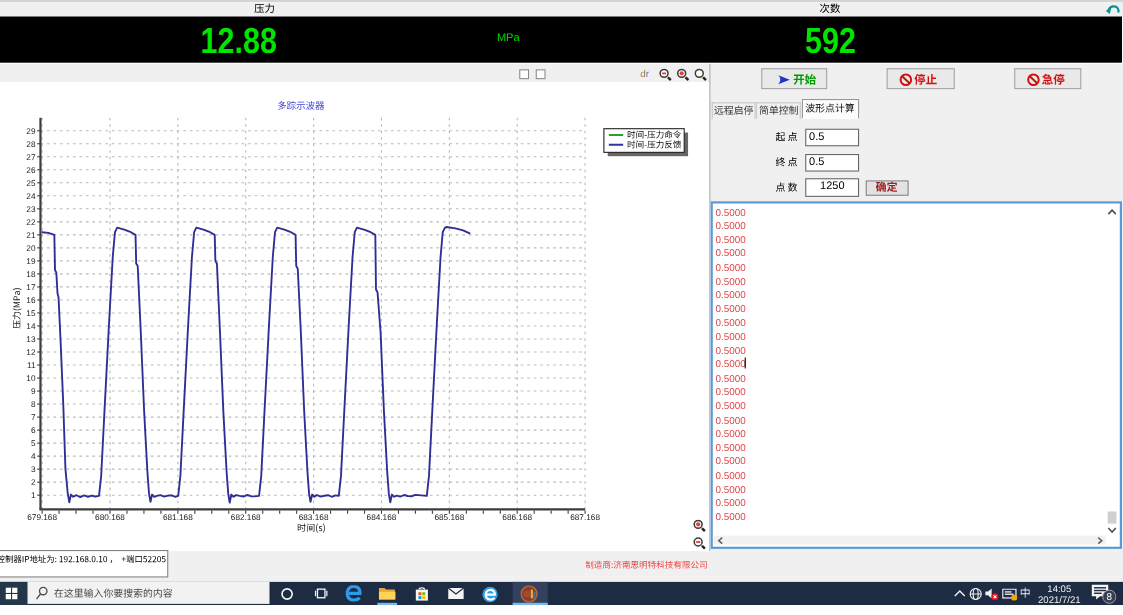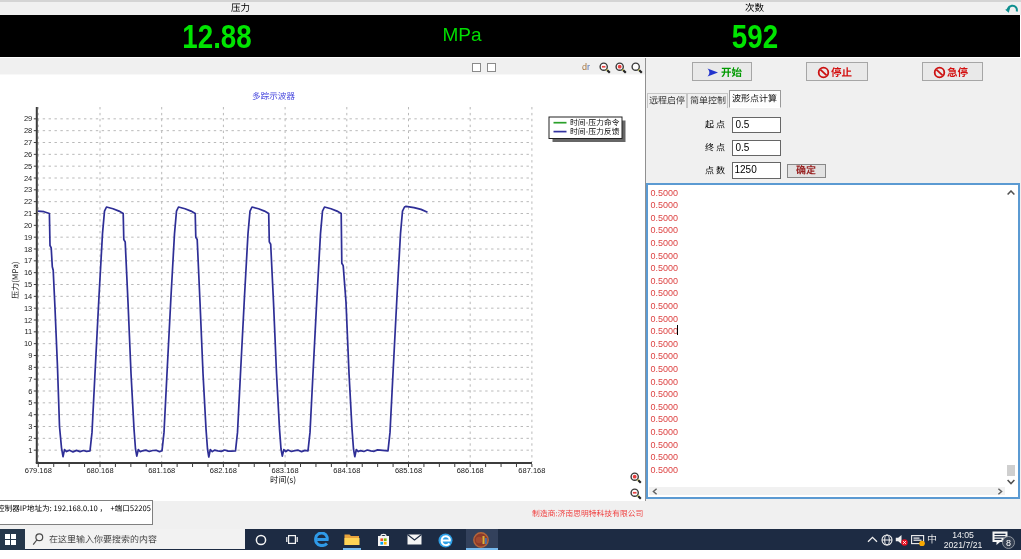--- a/index.html
+++ b/index.html
@@ -11,21 +11,21 @@
   </svg>
 <svg style="position:absolute;left:744.5px;top:0.7px;" width="20.0" height="13.3" viewBox="0 0 20.0 13.3">
     <path transform="translate(0,10.07) scale(0.00950)" d="M57.0 -717.0C125.0 -679.0 210.0 -619.0 250.0 -578.0L298.0 -639.0C256.0 -680.0 170.0 -735.0 102.0 -771.0ZM42.0 -73.0 111.0 -21.0C173.0 -111.0 249.0 -227.0 308.0 -329.0L250.0 -379.0C185.0 -270.0 100.0 -146.0 42.0 -73.0ZM454.0 -840.0C422.0 -680.0 366.0 -524.0 289.0 -426.0C309.0 -417.0 346.0 -396.0 361.0 -384.0C401.0 -441.0 437.0 -514.0 468.0 -596.0H837.0C818.0 -527.0 787.0 -451.0 763.0 -403.0C781.0 -395.0 811.0 -380.0 827.0 -371.0C862.0 -440.0 906.0 -546.0 932.0 -644.0L877.0 -674.0L862.0 -670.0H493.0C509.0 -720.0 523.0 -772.0 534.0 -825.0ZM569.0 -547.0V-485.0C569.0 -342.0 547.0 -124.0 240.0 26.0C259.0 39.0 285.0 66.0 297.0 84.0C494.0 -15.0 581.0 -143.0 620.0 -265.0C676.0 -105.0 766.0 12.0 911.0 73.0C921.0 53.0 944.0 22.0 961.0 7.0C787.0 -56.0 692.0 -210.0 647.0 -411.0C648.0 -437.0 649.0 -461.0 649.0 -484.0V-547.0Z M1443.0 -821.0C1425.0 -782.0 1393.0 -723.0 1368.0 -688.0L1417.0 -664.0C1443.0 -697.0 1477.0 -747.0 1506.0 -793.0ZM1088.0 -793.0C1114.0 -751.0 1141.0 -696.0 1150.0 -661.0L1207.0 -686.0C1198.0 -722.0 1171.0 -776.0 1143.0 -815.0ZM1410.0 -260.0C1387.0 -208.0 1355.0 -164.0 1317.0 -126.0C1279.0 -145.0 1240.0 -164.0 1203.0 -180.0C1217.0 -204.0 1233.0 -231.0 1247.0 -260.0ZM1110.0 -153.0C1159.0 -134.0 1214.0 -109.0 1264.0 -83.0C1200.0 -37.0 1123.0 -5.0 1041.0 14.0C1054.0 28.0 1070.0 54.0 1077.0 72.0C1169.0 47.0 1254.0 8.0 1326.0 -50.0C1359.0 -30.0 1389.0 -11.0 1412.0 6.0L1460.0 -43.0C1437.0 -59.0 1408.0 -77.0 1375.0 -95.0C1428.0 -152.0 1470.0 -222.0 1495.0 -309.0L1454.0 -326.0L1442.0 -323.0H1278.0L1300.0 -375.0L1233.0 -387.0C1226.0 -367.0 1216.0 -345.0 1206.0 -323.0H1070.0V-260.0H1175.0C1154.0 -220.0 1131.0 -183.0 1110.0 -153.0ZM1257.0 -841.0V-654.0H1050.0V-592.0H1234.0C1186.0 -527.0 1109.0 -465.0 1039.0 -435.0C1054.0 -421.0 1071.0 -395.0 1080.0 -378.0C1141.0 -411.0 1207.0 -467.0 1257.0 -526.0V-404.0H1327.0V-540.0C1375.0 -505.0 1436.0 -458.0 1461.0 -435.0L1503.0 -489.0C1479.0 -506.0 1391.0 -562.0 1342.0 -592.0H1531.0V-654.0H1327.0V-841.0ZM1629.0 -832.0C1604.0 -656.0 1559.0 -488.0 1481.0 -383.0C1497.0 -373.0 1526.0 -349.0 1538.0 -337.0C1564.0 -374.0 1586.0 -418.0 1606.0 -467.0C1628.0 -369.0 1657.0 -278.0 1694.0 -199.0C1638.0 -104.0 1560.0 -31.0 1451.0 22.0C1465.0 37.0 1486.0 67.0 1493.0 83.0C1595.0 28.0 1672.0 -41.0 1731.0 -129.0C1781.0 -44.0 1843.0 24.0 1921.0 71.0C1933.0 52.0 1955.0 26.0 1972.0 12.0C1888.0 -33.0 1822.0 -106.0 1771.0 -198.0C1824.0 -301.0 1858.0 -426.0 1880.0 -576.0H1948.0V-646.0H1663.0C1677.0 -702.0 1689.0 -761.0 1698.0 -821.0ZM1809.0 -576.0C1793.0 -461.0 1769.0 -361.0 1733.0 -276.0C1695.0 -366.0 1667.0 -468.0 1648.0 -576.0Z" fill="#000"></path>
   </svg>
 <svg class="abs" style="left:1005px;top:3px" width="14" height="11" viewBox="0 0 14 11">
 <path d="M0.2 6.8 L5.2 4.6 L3.8 9.8 Z" fill="#0d8f8f"></path>
 <path d="M2.6 6.2 C4.4 2.2 9.0 1.8 11.0 4.4 C11.9 5.6 12.1 7.0 11.7 8.4" stroke="#0d8f8f" stroke-width="2" fill="none"></path>
 </svg>
 <div class="abs" style="left:0;top:15px;width:1020px;height:41.5px;background:#000"></div>
 <div class="abs" style="left:152px;top:20px;width:130px;height:33px;color:#00e400;font-size:33px;font-weight:bold;text-align:center;line-height:33px;transform:scaleX(0.84)">12.88</div>
-<div class="abs" style="left:432px;top:28px;width:60px;height:14px;color:#00dd00;font-size:19px;text-align:center;line-height:14px">MPa</div>
+<div class="abs" style="left:432px;top:28px;width:60px;height:14px;color:#00dd00;font-size:10px;text-align:center;line-height:14px">MPa</div>
 <div class="abs" style="left:690px;top:20px;width:130px;height:33px;color:#00e400;font-size:33px;font-weight:bold;text-align:center;line-height:33px;transform:scaleX(0.84)">592</div>
 <div class="abs" style="left:0;top:58px;width:645px;height:16.5px;background:#f0f0f0"></div>
 <div class="abs" style="left:472px;top:63px;width:8.5px;height:8.5px;background:#fff;border:1px solid #8a8a8a"></div>
 <div class="abs" style="left:487px;top:63px;width:8.5px;height:8.5px;background:#fff;border:1px solid #8a8a8a"></div>
 <div class="abs" style="left:582px;top:62px;font-size:9px;color:#777;"><span style="color:#a8763e">d</span><span style="color:#5577bb">r</span></div>
 <svg class="abs" style="left:598.5px;top:61.5px" width="12" height="12" viewBox="0 0 12 12">
     <circle cx="4.7" cy="4.7" r="3.6" fill="#fdfdfd" stroke="#3a3a3a" stroke-width="1.4"></circle>
     <line x1="7.6" y1="7.6" x2="8.6" y2="8.6" stroke="#caca30" stroke-width="1.6"></line>
     <line x1="8.3" y1="8.3" x2="10.8" y2="10.8" stroke="#222" stroke-width="2.2"></line>
     <rect x="2.9" y="3.9" width="3.6" height="1.7" fill="#e84040"></rect>
@@ -260,21 +260,21 @@
     <path transform="translate(0,9.54) scale(0.00900)" d="M99.0 -387.0C96.0 -209.0 85.0 -48.0 26.0 53.0C44.0 61.0 77.0 79.0 90.0 88.0C119.0 33.0 138.0 -37.0 150.0 -116.0C222.0 21.0 342.0 54.0 555.0 54.0H940.0C945.0 32.0 958.0 -3.0 971.0 -20.0C908.0 -17.0 603.0 -17.0 554.0 -18.0C460.0 -18.0 386.0 -25.0 328.0 -47.0V-251.0H491.0V-317.0H328.0V-466.0H501.0V-534.0H312.0V-660.0H476.0V-727.0H312.0V-839.0H241.0V-727.0H74.0V-660.0H241.0V-534.0H48.0V-466.0H259.0V-85.0C216.0 -119.0 186.0 -170.0 163.0 -244.0C166.0 -288.0 169.0 -334.0 170.0 -382.0ZM548.0 -516.0V-189.0C548.0 -104.0 576.0 -82.0 670.0 -82.0C690.0 -82.0 824.0 -82.0 846.0 -82.0C931.0 -82.0 953.0 -119.0 962.0 -261.0C942.0 -266.0 911.0 -278.0 895.0 -291.0C890.0 -170.0 884.0 -150.0 841.0 -150.0C810.0 -150.0 699.0 -150.0 677.0 -150.0C629.0 -150.0 620.0 -156.0 620.0 -189.0V-449.0H833.0V-424.0H905.0V-792.0H538.0V-726.0H833.0V-516.0Z M1461.0 -465.0H1984.0V-286.0H1461.0ZM1564.0 -128.0C1577.0 -63.0 1585.0 21.0 1585.0 71.0L1661.0 61.0C1660.0 13.0 1650.0 -70.0 1635.0 -134.0ZM1771.0 -127.0C1800.0 -65.0 1830.0 19.0 1841.0 69.0L1914.0 50.0C1902.0 0.0 1870.0 -81.0 1839.0 -142.0ZM1975.0 -135.0C2025.0 -72.0 2081.0 17.0 2104.0 72.0L2175.0 42.0C2150.0 -13.0 2092.0 -98.0 2042.0 -161.0ZM1401.0 -155.0C1370.0 -81.0 1319.0 0.0 1266.0 46.0L1334.0 79.0C1389.0 26.0 1440.0 -58.0 1472.0 -136.0ZM1390.0 -536.0V-216.0H2059.0V-536.0H1754.0V-663.0H2134.0V-734.0H1754.0V-840.0H1679.0V-536.0Z" fill="#000"></path>
   </svg>
 <div class="abs" style="left:731.5px;top:116.5px;width:49.0px;height:16.5px;background:#fff;border:1px solid #666;font-size:10px;line-height:14.5px;padding-left:3px;color:#000">0.5</div>
 <svg style="position:absolute;left:704.5px;top:141.1px;" width="21.0" height="12.6" viewBox="0 0 21.0 12.6">
     <path transform="translate(0,9.54) scale(0.00900)" d="M35.0 -53.0 48.0 20.0C145.0 0.0 275.0 -26.0 399.0 -53.0L393.0 -119.0C262.0 -94.0 126.0 -67.0 35.0 -53.0ZM565.0 -264.0C637.0 -236.0 727.0 -187.0 774.0 -151.0L819.0 -204.0C771.0 -239.0 682.0 -285.0 609.0 -313.0ZM454.0 -79.0C591.0 -42.0 757.0 26.0 847.0 79.0L891.0 19.0C799.0 -31.0 633.0 -98.0 499.0 -133.0ZM583.0 -840.0C546.0 -751.0 475.0 -641.0 372.0 -558.0L390.0 -588.0L327.0 -626.0C308.0 -589.0 286.0 -552.0 263.0 -517.0L134.0 -505.0C194.0 -592.0 253.0 -703.0 299.0 -812.0L227.0 -841.0C185.0 -721.0 112.0 -591.0 89.0 -558.0C68.0 -524.0 50.0 -500.0 31.0 -496.0C40.0 -477.0 52.0 -440.0 56.0 -424.0C71.0 -431.0 95.0 -437.0 219.0 -451.0C175.0 -387.0 135.0 -337.0 117.0 -318.0C85.0 -281.0 61.0 -257.0 39.0 -253.0C48.0 -234.0 59.0 -199.0 63.0 -184.0C85.0 -196.0 119.0 -203.0 379.0 -244.0C377.0 -259.0 376.0 -288.0 376.0 -308.0L165.0 -278.0C237.0 -359.0 308.0 -456.0 370.0 -555.0C387.0 -545.0 411.0 -522.0 423.0 -506.0C462.0 -538.0 496.0 -573.0 526.0 -609.0C556.0 -561.0 592.0 -515.0 632.0 -473.0C556.0 -411.0 469.0 -363.0 380.0 -331.0C396.0 -317.0 419.0 -287.0 428.0 -269.0C516.0 -305.0 604.0 -357.0 682.0 -423.0C756.0 -357.0 840.0 -303.0 927.0 -268.0C938.0 -287.0 960.0 -316.0 977.0 -331.0C891.0 -361.0 807.0 -410.0 735.0 -471.0C803.0 -539.0 861.0 -619.0 900.0 -711.0L853.0 -739.0L840.0 -736.0H614.0C632.0 -767.0 648.0 -797.0 661.0 -827.0ZM572.0 -669.0H799.0C769.0 -614.0 729.0 -563.0 683.0 -518.0C637.0 -563.0 598.0 -613.0 569.0 -664.0Z M1461.0 -465.0H1984.0V-286.0H1461.0ZM1564.0 -128.0C1577.0 -63.0 1585.0 21.0 1585.0 71.0L1661.0 61.0C1660.0 13.0 1650.0 -70.0 1635.0 -134.0ZM1771.0 -127.0C1800.0 -65.0 1830.0 19.0 1841.0 69.0L1914.0 50.0C1902.0 0.0 1870.0 -81.0 1839.0 -142.0ZM1975.0 -135.0C2025.0 -72.0 2081.0 17.0 2104.0 72.0L2175.0 42.0C2150.0 -13.0 2092.0 -98.0 2042.0 -161.0ZM1401.0 -155.0C1370.0 -81.0 1319.0 0.0 1266.0 46.0L1334.0 79.0C1389.0 26.0 1440.0 -58.0 1472.0 -136.0ZM1390.0 -536.0V-216.0H2059.0V-536.0H1754.0V-663.0H2134.0V-734.0H1754.0V-840.0H1679.0V-536.0Z" fill="#000"></path>
   </svg>
 <div class="abs" style="left:731.5px;top:139.8px;width:49.0px;height:16.5px;background:#fff;border:1px solid #666;font-size:10px;line-height:14.5px;padding-left:3px;color:#000">0.5</div>
 <svg style="position:absolute;left:704.5px;top:163.6px;" width="21.0" height="12.6" viewBox="0 0 21.0 12.6">
     <path transform="translate(0,9.54) scale(0.00900)" d="M237.0 -465.0H760.0V-286.0H237.0ZM340.0 -128.0C353.0 -63.0 361.0 21.0 361.0 71.0L437.0 61.0C436.0 13.0 426.0 -70.0 411.0 -134.0ZM547.0 -127.0C576.0 -65.0 606.0 19.0 617.0 69.0L690.0 50.0C678.0 0.0 646.0 -81.0 615.0 -142.0ZM751.0 -135.0C801.0 -72.0 857.0 17.0 880.0 72.0L951.0 42.0C926.0 -13.0 868.0 -98.0 818.0 -161.0ZM177.0 -155.0C146.0 -81.0 95.0 0.0 42.0 46.0L110.0 79.0C165.0 26.0 216.0 -58.0 248.0 -136.0ZM166.0 -536.0V-216.0H835.0V-536.0H530.0V-663.0H910.0V-734.0H530.0V-840.0H455.0V-536.0Z M1667.0 -821.0C1649.0 -782.0 1617.0 -723.0 1592.0 -688.0L1641.0 -664.0C1667.0 -697.0 1701.0 -747.0 1730.0 -793.0ZM1312.0 -793.0C1338.0 -751.0 1365.0 -696.0 1374.0 -661.0L1431.0 -686.0C1422.0 -722.0 1395.0 -776.0 1367.0 -815.0ZM1634.0 -260.0C1611.0 -208.0 1579.0 -164.0 1541.0 -126.0C1503.0 -145.0 1464.0 -164.0 1427.0 -180.0C1441.0 -204.0 1457.0 -231.0 1471.0 -260.0ZM1334.0 -153.0C1383.0 -134.0 1438.0 -109.0 1488.0 -83.0C1424.0 -37.0 1347.0 -5.0 1265.0 14.0C1278.0 28.0 1294.0 54.0 1301.0 72.0C1393.0 47.0 1478.0 8.0 1550.0 -50.0C1583.0 -30.0 1613.0 -11.0 1636.0 6.0L1684.0 -43.0C1661.0 -59.0 1632.0 -77.0 1599.0 -95.0C1652.0 -152.0 1694.0 -222.0 1719.0 -309.0L1678.0 -326.0L1666.0 -323.0H1502.0L1524.0 -375.0L1457.0 -387.0C1450.0 -367.0 1440.0 -345.0 1430.0 -323.0H1294.0V-260.0H1399.0C1378.0 -220.0 1355.0 -183.0 1334.0 -153.0ZM1481.0 -841.0V-654.0H1274.0V-592.0H1458.0C1410.0 -527.0 1333.0 -465.0 1263.0 -435.0C1278.0 -421.0 1295.0 -395.0 1304.0 -378.0C1365.0 -411.0 1431.0 -467.0 1481.0 -526.0V-404.0H1551.0V-540.0C1599.0 -505.0 1660.0 -458.0 1685.0 -435.0L1727.0 -489.0C1703.0 -506.0 1615.0 -562.0 1566.0 -592.0H1755.0V-654.0H1551.0V-841.0ZM1853.0 -832.0C1828.0 -656.0 1783.0 -488.0 1705.0 -383.0C1721.0 -373.0 1750.0 -349.0 1762.0 -337.0C1788.0 -374.0 1810.0 -418.0 1830.0 -467.0C1852.0 -369.0 1881.0 -278.0 1918.0 -199.0C1862.0 -104.0 1784.0 -31.0 1675.0 22.0C1689.0 37.0 1710.0 67.0 1717.0 83.0C1819.0 28.0 1896.0 -41.0 1955.0 -129.0C2005.0 -44.0 2067.0 24.0 2145.0 71.0C2157.0 52.0 2179.0 26.0 2196.0 12.0C2112.0 -33.0 2046.0 -106.0 1995.0 -198.0C2048.0 -301.0 2082.0 -426.0 2104.0 -576.0H2172.0V-646.0H1887.0C1901.0 -702.0 1913.0 -761.0 1922.0 -821.0ZM2033.0 -576.0C2017.0 -461.0 1993.0 -361.0 1957.0 -276.0C1919.0 -366.0 1891.0 -468.0 1872.0 -576.0Z" fill="#000"></path>
   </svg>
-<div class="abs" style="left:731.5px;top:162.3px;width:49.0px;height:16.5px;background:#fff;border:1px solid #666;font-size:10px;line-height:14.5px;padding-left:2px;color:#000">1250</div>
+<div class="abs" style="left:731.5px;top:162.3px;width:49.0px;height:16.5px;background:#fff;border:1px solid #666;font-size:10px;line-height:14.5px;padding-left:13px;color:#000">1250</div>
 <div class="abs" style="left:786.5px;top:163.5px;width:39px;height:14.5px;background:#e2e2e2;border:1px solid #888"></div>
 <svg style="position:absolute;left:796.0px;top:162.9px;" width="21.0" height="14.0" viewBox="0 0 21.0 14.0">
     <path transform="translate(0,10.60) scale(0.01000)" d="M528.0 -851.0C490.0 -739.0 420.0 -635.0 337.0 -569.0C357.0 -547.0 391.0 -499.0 403.0 -476.0L437.0 -508.0V-342.0C437.0 -227.0 428.0 -77.0 339.0 28.0C365.0 40.0 414.0 72.0 433.0 91.0C488.0 26.0 517.0 -60.0 532.0 -147.0H630.0V45.0H735.0V-147.0H825.0V-34.0C825.0 -23.0 822.0 -20.0 812.0 -20.0C802.0 -19.0 773.0 -19.0 745.0 -21.0C758.0 8.0 768.0 52.0 771.0 82.0C828.0 82.0 870.0 81.0 900.0 63.0C931.0 46.0 938.0 18.0 938.0 -32.0V-591.0H782.0C815.0 -633.0 848.0 -681.0 871.0 -721.0L794.0 -771.0L776.0 -767.0H607.0C616.0 -786.0 623.0 -805.0 630.0 -825.0ZM630.0 -248.0H544.0C546.0 -275.0 547.0 -301.0 547.0 -326.0H630.0ZM735.0 -248.0V-326.0H825.0V-248.0ZM630.0 -417.0H547.0V-490.0H630.0ZM735.0 -417.0V-490.0H825.0V-417.0ZM518.0 -591.0H508.0C526.0 -616.0 543.0 -642.0 559.0 -670.0H711.0C695.0 -642.0 676.0 -613.0 658.0 -591.0ZM46.0 -805.0V-697.0H152.0C127.0 -565.0 86.0 -442.0 23.0 -358.0C40.0 -323.0 62.0 -247.0 66.0 -216.0C81.0 -234.0 95.0 -253.0 108.0 -273.0V42.0H207.0V-33.0H375.0V-494.0H210.0C231.0 -559.0 249.0 -628.0 263.0 -697.0H398.0V-805.0ZM207.0 -389.0H276.0V-137.0H207.0Z M1202.0 -381.0C1184.0 -208.0 1135.0 -69.0 1026.0 11.0C1053.0 28.0 1104.0 70.0 1123.0 91.0C1181.0 42.0 1225.0 -23.0 1257.0 -102.0C1349.0 44.0 1486.0 75.0 1674.0 75.0H1925.0C1931.0 39.0 1950.0 -19.0 1968.0 -47.0C1900.0 -45.0 1734.0 -45.0 1680.0 -45.0C1638.0 -45.0 1599.0 -47.0 1562.0 -52.0V-196.0H1837.0V-308.0H1562.0V-428.0H1776.0V-542.0H1223.0V-428.0H1437.0V-88.0C1379.0 -117.0 1333.0 -166.0 1303.0 -246.0C1312.0 -285.0 1319.0 -326.0 1324.0 -369.0ZM1409.0 -827.0C1421.0 -801.0 1434.0 -772.0 1443.0 -744.0H1071.0V-492.0H1189.0V-630.0H1807.0V-492.0H1930.0V-744.0H1581.0C1569.0 -780.0 1548.0 -825.0 1529.0 -860.0Z" fill="#992222"></path>
   </svg>
 <div class="abs" style="left:646px;top:183px;width:374px;height:315.5px;background:#fff;border:2px solid #5b9ad2"></div>
 <div class="abs" style="left:650.5px;top:186.5px;font-size:9px;color:#dd4444;line-height:12.62px">
     <div style="height:12.62px">0.5000</div>
     <div style="height:12.62px">0.5000</div>
     <div style="height:12.62px">0.5000</div>
     <div style="height:12.62px">0.5000</div>

